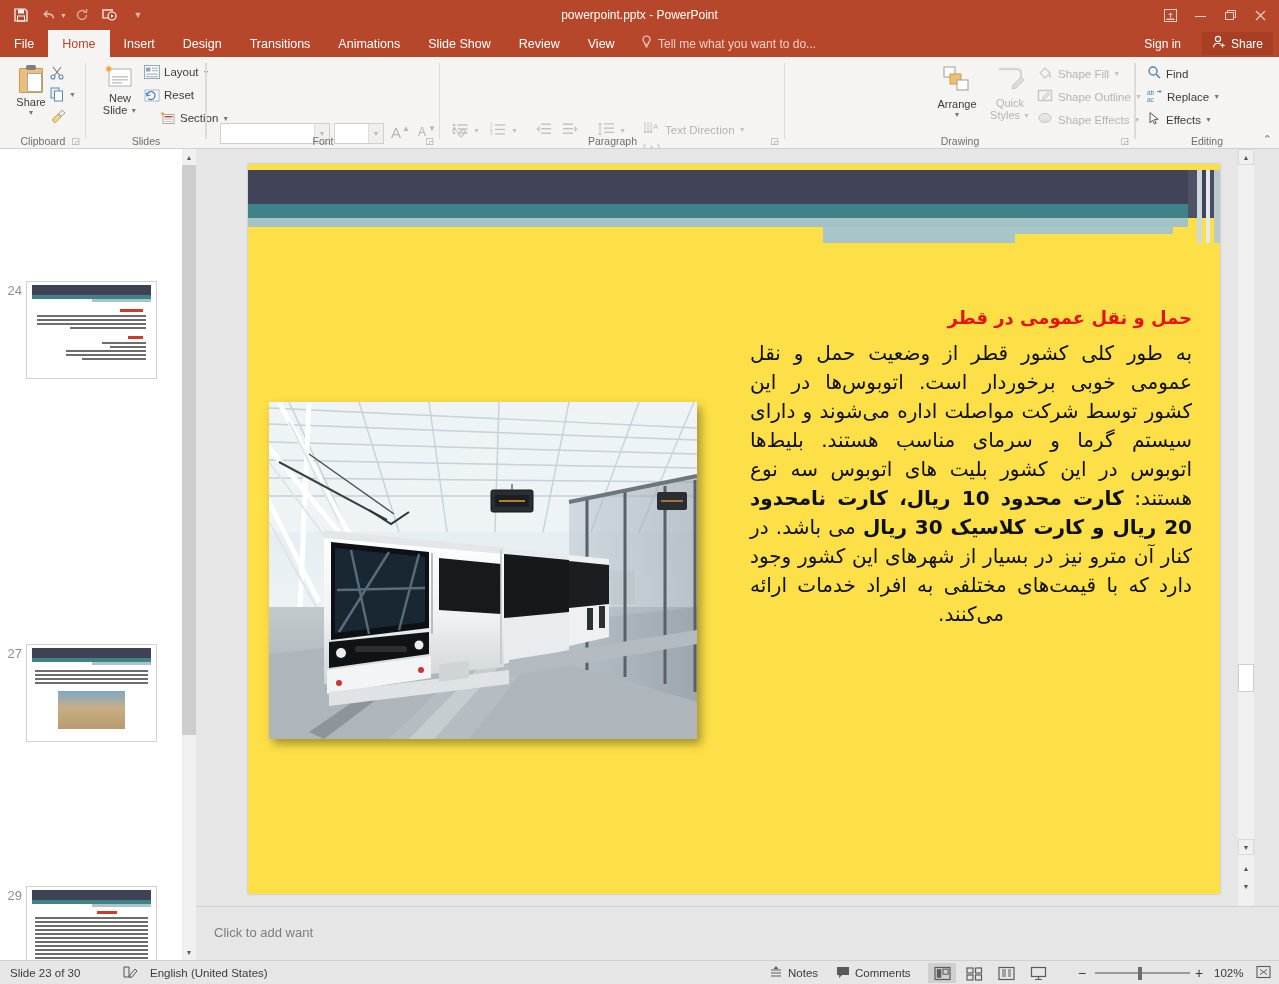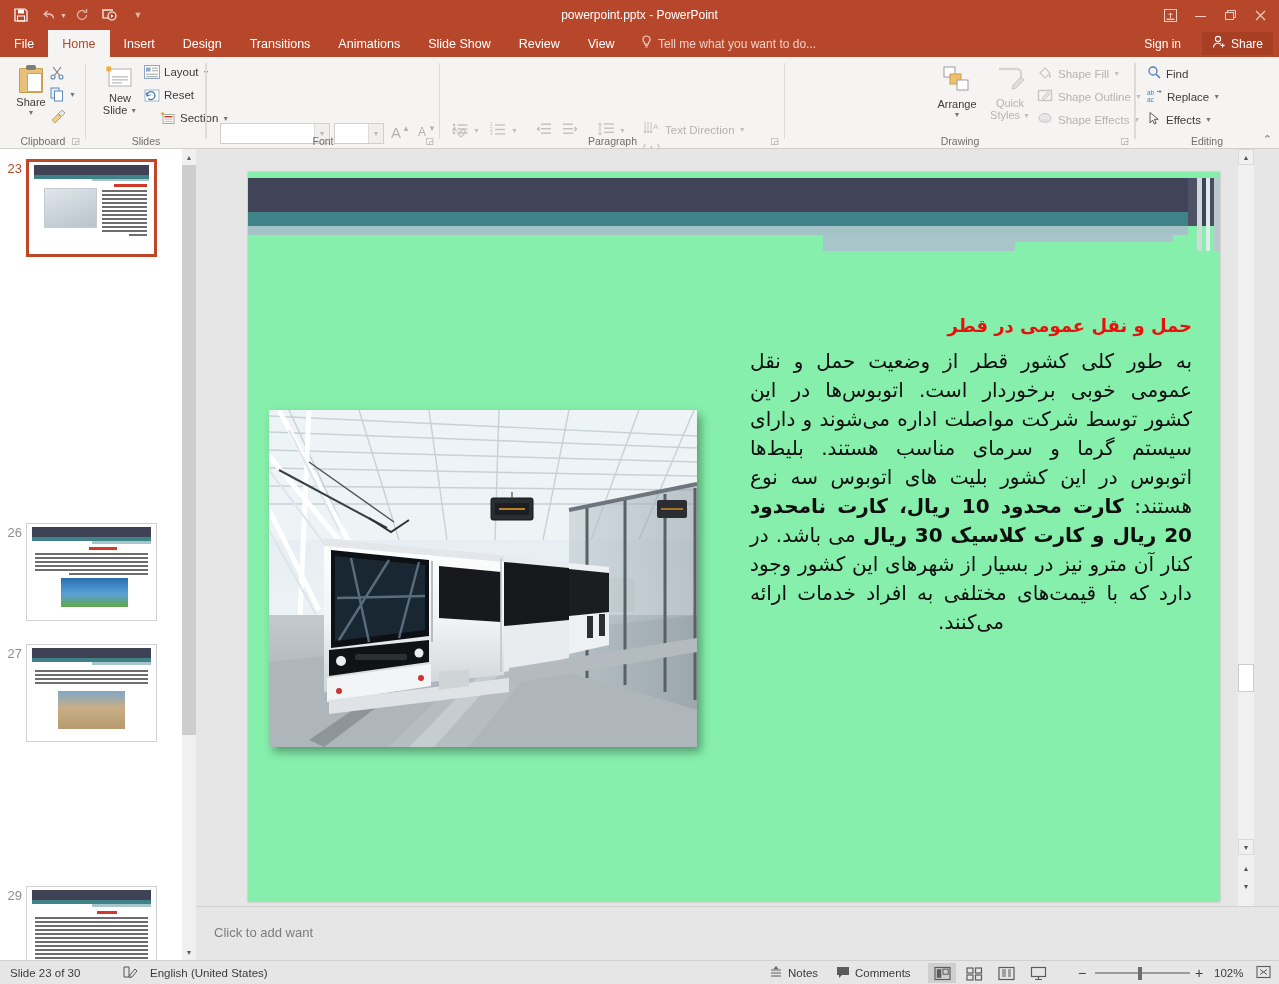--- a/index.html
+++ b/index.html
@@ -138,21 +138,21 @@
   .ps-up { top: 0; } .ps-dn { bottom: 0; }
   .ps-thumb { position: absolute; left: 0; top: 16px; width: 14px; height: 570px; background: #cdcdcd; }
 
   
   .editor {
     position: absolute; left: 196px; top: 149px; width: 1058px; height: 757px;
     background: #e6e6e6;
   }
   .slide {
     position: absolute; left: 52px; top: 15px; width: 972px; height: 730px;
-    background: #86efac; box-shadow: 0 0 2px rgba(0,0,0,.25); margin-top: 8px;
+    background: #fde047; box-shadow: 0 0 2px rgba(0,0,0,.25);
   }
   
   .hdr-dark { position: absolute; left: 0; top: 6px; width: 940px; height: 34px; background: #414459; }
   .hdr-teal { position: absolute; left: 0; top: 40px; width: 940px; height: 14px; background: #3f8389; }
   .hdr-lteal { position: absolute; left: 0; top: 54px; width: 575px; height: 9px; background: #a3c3c7; }
   .hdr-lteal2 { position: absolute; left: 575px; top: 54px; width: 365px; height: 9px; background: #a3c3c7; }
   .hdr-st1 { position: absolute; left: 575px; top: 63px; width: 350px; height: 7px; background: #a8c5c9; }
   .hdr-st2 { position: absolute; left: 575px; top: 70px; width: 192px; height: 9px; background: #a8c5c9; }
   .hdr-vs { position: absolute; top: 6px; }
 
@@ -684,65 +684,46 @@
       <span class="caret">▼</span>
     </div>
     <div class="grp-label">Editing</div>
     <div class="dlg" style="right:7px;font-size:11px;color:#777">⌃</div>
     <div class="grp-sep" style="left:0"></div>
   </div>
 </div>
 
 <div class="slidepanel">
 
-  <div class="thumb-row" style="top:10px">
-    <div class="thumb-num sel">23</div>
-    <div class="thumb sel">
-      <div class="th-bar1"></div>
-        <div class="th-bar2"></div>
-        <div class="th-bar3"></div>
-      <div class="th-img" style="left:12%;top:28%;width:42%;height:44%;background:linear-gradient(160deg,#dfe7ec 0%,#cfd8de 40%,#b9c3c9 100%);border:1px solid #c4ccd2"></div>
-      <div class="th-title" style="right:6%;top:24%;width:26%"></div>
-      <div class="th-lines" style="right:6%;top:30%;width:36%">
-        <div class="th-line" style="width:100%"></div>
-          <div class="th-line" style="width:100%"></div>
-        <div class="th-line" style="width:100%"></div>
-          <div class="th-line" style="width:100%"></div>
-        <div class="th-line" style="width:100%"></div>
-          <div class="th-line" style="width:100%"></div>
-        <div class="th-line" style="width:100%"></div>
-          <div class="th-line" style="width:100%"></div>
-        <div class="th-line" style="width:100%"></div>
-          <div class="th-line" style="width:100%"></div>
-        <div class="th-line" style="width:100%"></div>
-          <div class="th-line" style="width:40%;margin-left:60%"></div>
-      </div>
-    </div>
-  </div>
-
-
-
-  <div class="thumb-row" style="top:374px">
-    <div class="thumb-num">26</div>
+
+  <div class="thumb-row" style="top:132px">
+    <div class="thumb-num">24</div>
     <div class="thumb">
       <div class="th-bar1"></div>
         <div class="th-bar2"></div>
         <div class="th-bar3"></div>
-      <div class="th-title" style="right:30%;top:24%;width:22%"></div>
-      <div class="th-lines" style="left:6%;top:30%;width:88%">
-        <div class="th-line" style="width:100%"></div>
-          <div class="th-line" style="width:100%"></div>
+      <div class="th-title" style="right:10%;top:28%;width:18%"></div>
+      <div class="th-lines" style="left:8%;top:34%;width:84%">
         <div class="th-line" style="width:100%"></div>
           <div class="th-line" style="width:100%"></div>
         <div class="th-line" style="width:100%"></div>
           <div class="th-line" style="width:70%;margin-left:30%"></div>
       </div>
-      <div class="th-img" style="left:26%;top:56%;width:52%;height:30%;background:linear-gradient(180deg,#2a6fb0 0%,#5aa0d8 55%,#5ea84a 100%)"></div>
-    </div>
-  </div>
+      <div class="th-title" style="right:10%;top:56%;width:12%"></div>
+      <div class="th-lines" style="left:30%;top:62%;width:62%">
+        <div class="th-line" style="width:55%;margin-left:45%"></div>
+          <div class="th-line" style="width:45%;margin-left:55%"></div>
+        <div class="th-line" style="width:100%"></div>
+          <div class="th-line" style="width:100%"></div>
+        <div class="th-line" style="width:80%;margin-left:20%"></div>
+      </div>
+    </div>
+  </div>
+
+
 
   <div class="thumb-row" style="top:495px">
     <div class="thumb-num">27</div>
     <div class="thumb">
       <div class="th-bar1"></div>
         <div class="th-bar2"></div>
         <div class="th-bar3"></div>
       <div class="th-lines" style="left:6%;top:26%;width:88%">
         <div class="th-line" style="width:100%"></div>
           <div class="th-line" style="width:100%"></div>

